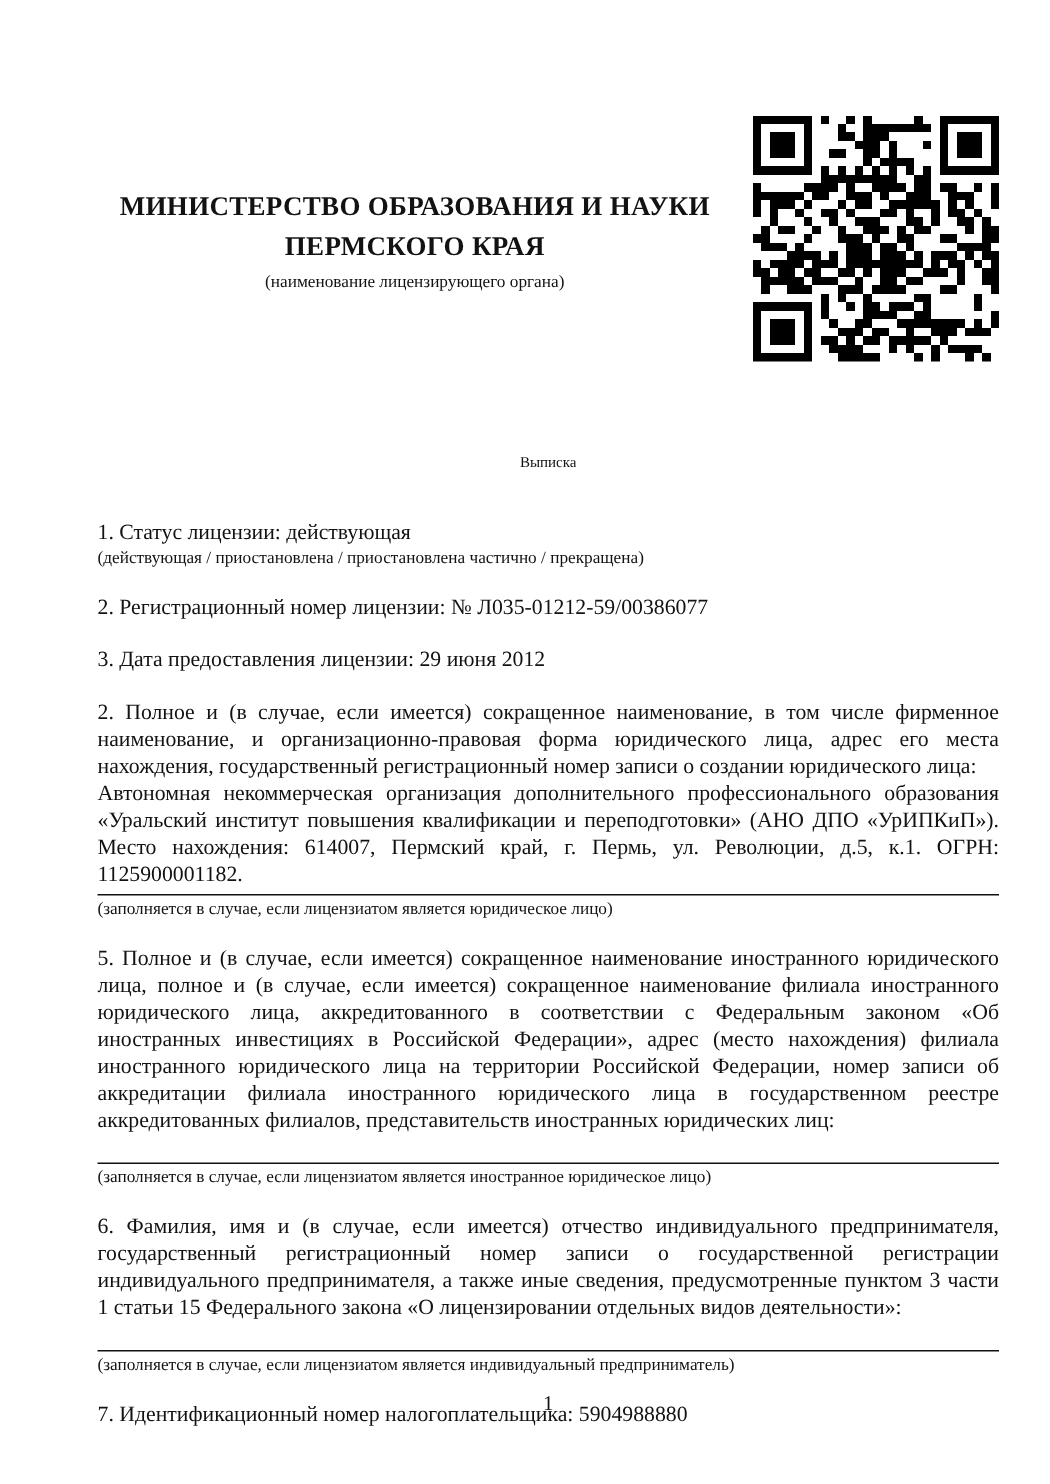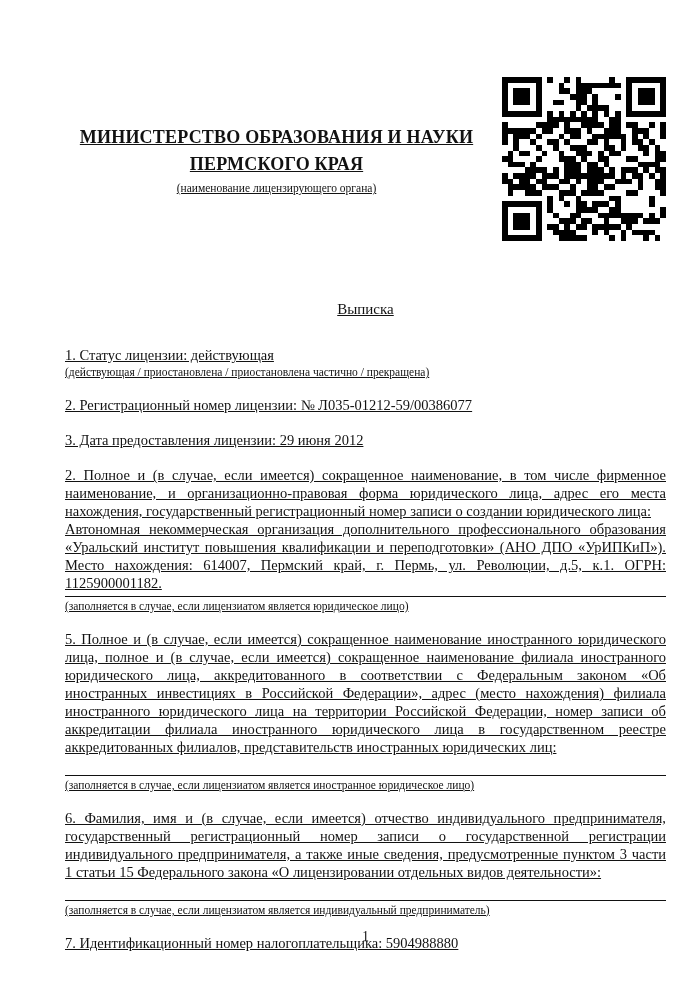--- a/index.html
+++ b/index.html
@@ -9,21 +9,20 @@
     color:#121212;
     font-family:"Liberation Serif", serif;
     position:relative;
     overflow:hidden;
   }
   .page{
     box-sizing:border-box;
     width:700px;height:989px;
     padding:77px 34px 16px 65px;
     position:relative;
-    text-decoration:underline;
   }
   
   .header-row{
     display:flex;
     align-items:center;
   }
   .header-left{
     flex:1 1 auto;
     text-align:center;
     padding-right:14px;
@@ -39,21 +38,21 @@
     margin-top:4px;
   }
   .qr{
     flex:0 0 164px;
     width:164px;height:164px;
   }
   
   .doc-title{
     margin-top:58px;
     text-align:center;
-    font-size:15px;
+    font-size:10px;
     line-height:20px;
   }
   
   .para{margin-top:17px;font-size:14.5px;line-height:18px;}
   .para.first{margin-top:27px;}
   .ptext{text-align:left;}
   .ptext.just{text-align:justify;}
   .caption{
     font-size:11.5px;
     line-height:14px;

